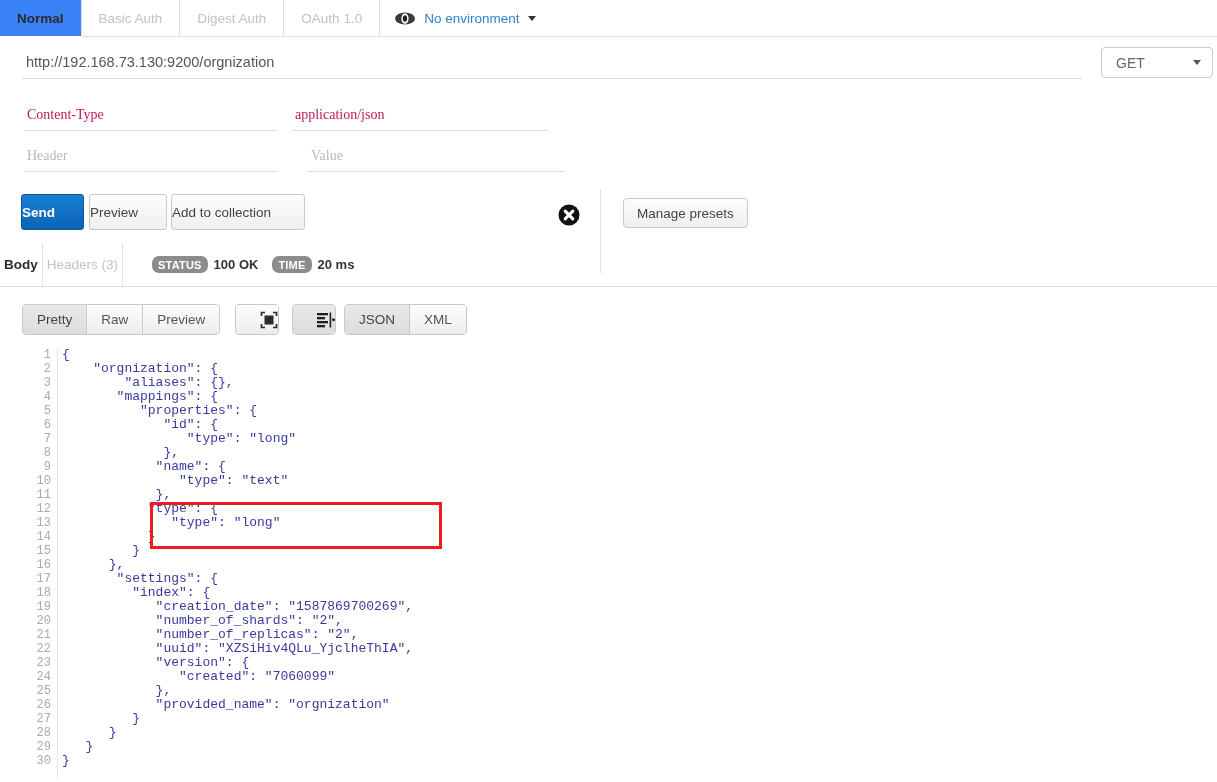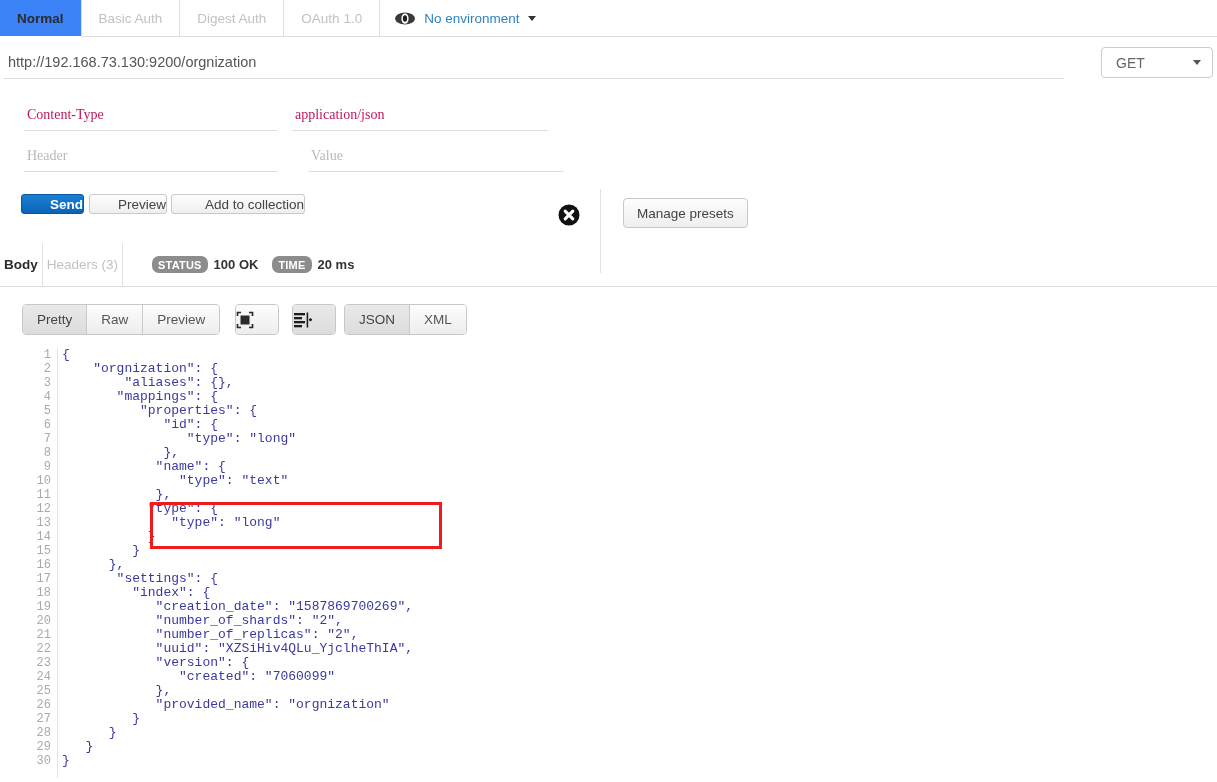--- a/index.html
+++ b/index.html
@@ -55,21 +55,21 @@
     border-right: 4.5px solid transparent;
     border-top: 5px solid #333333;
     margin-left: 1px;
   }
 
   
   #url-row {
     position: absolute; left: 0; top: 37px; width: 1217px; height: 56px;
   }
   #url-input {
-    position: absolute; left: 4px; top: 12px; width: 1060px; height: 30px;
+    position: absolute; left: 22px; top: 12px; width: 1060px; height: 30px;
     border: none; border-bottom: 1px solid #dcdcdc;
     background: transparent;
     font-family: "Liberation Sans", sans-serif;
     font-size: 14.5px; color: #555555;
     padding: 0 4px 4px 4px;
     outline: none;
     box-sizing: border-box;
   }
   #method-select {
     position: absolute; left: 1101px; top: 10px;
@@ -115,22 +115,22 @@
     display: flex; align-items: center;
     border: 1px solid #c8c8c8; border-radius: 4px;
     background: linear-gradient(to bottom, #fdfdfd, #eeeeee);
     font-size: 13.5px; color: #444444;
     cursor: pointer; user-select: none;
   }
 
   
   #action-row { position: absolute; left: 0; top: 190px; width: 1217px; height: 50px; }
   .abtn {
-    position: absolute; top: 4px; height: 20px;
-    display: flex; align-items: center; justify-content: flex-end;
+    position: absolute; top: 4px; height: 36px;
+    display: flex; align-items: center; justify-content: flex-start;
     border-radius: 3px;
     font-size: 13.5px;
     cursor: pointer; user-select: none;
     box-sizing: border-box;
   }
   #btn-send {
     left: 21px; width: 63px;
     background: linear-gradient(to bottom, #1a7fd4, #0b63b5);
     border: 1px solid #0a56a0;
     color: #ffffff; font-weight: bold;
@@ -179,21 +179,21 @@
   
   #format-toolbar { position: absolute; left: 0; top: 300px; width: 1217px; height: 40px; }
   .seg-group {
     position: absolute; top: 4px; height: 31px;
     display: flex; align-items: stretch;
     border: 1px solid #c8c8c8; border-radius: 4px;
     overflow: hidden;
     box-sizing: border-box;
   }
   .seg {
-    display: flex; align-items: center; justify-content: flex-start;
+    display: flex; align-items: center; justify-content: flex-end;
     padding: 0 14px;
     font-size: 13.5px; color: #555555;
     background: linear-gradient(to bottom, #fdfdfd, #ededed);
     border-right: 1px solid #cacaca;
     cursor: pointer; user-select: none;
   }
   .seg:last-child { border-right: none; }
   .seg.active { background: linear-gradient(to bottom, #e9e9e9, #dcdcdc); color: #444444; }
   #seg-view { left: 22px; }
   #btn-fullscreen { left: 235px; width: 44px; justify-content: center; }

